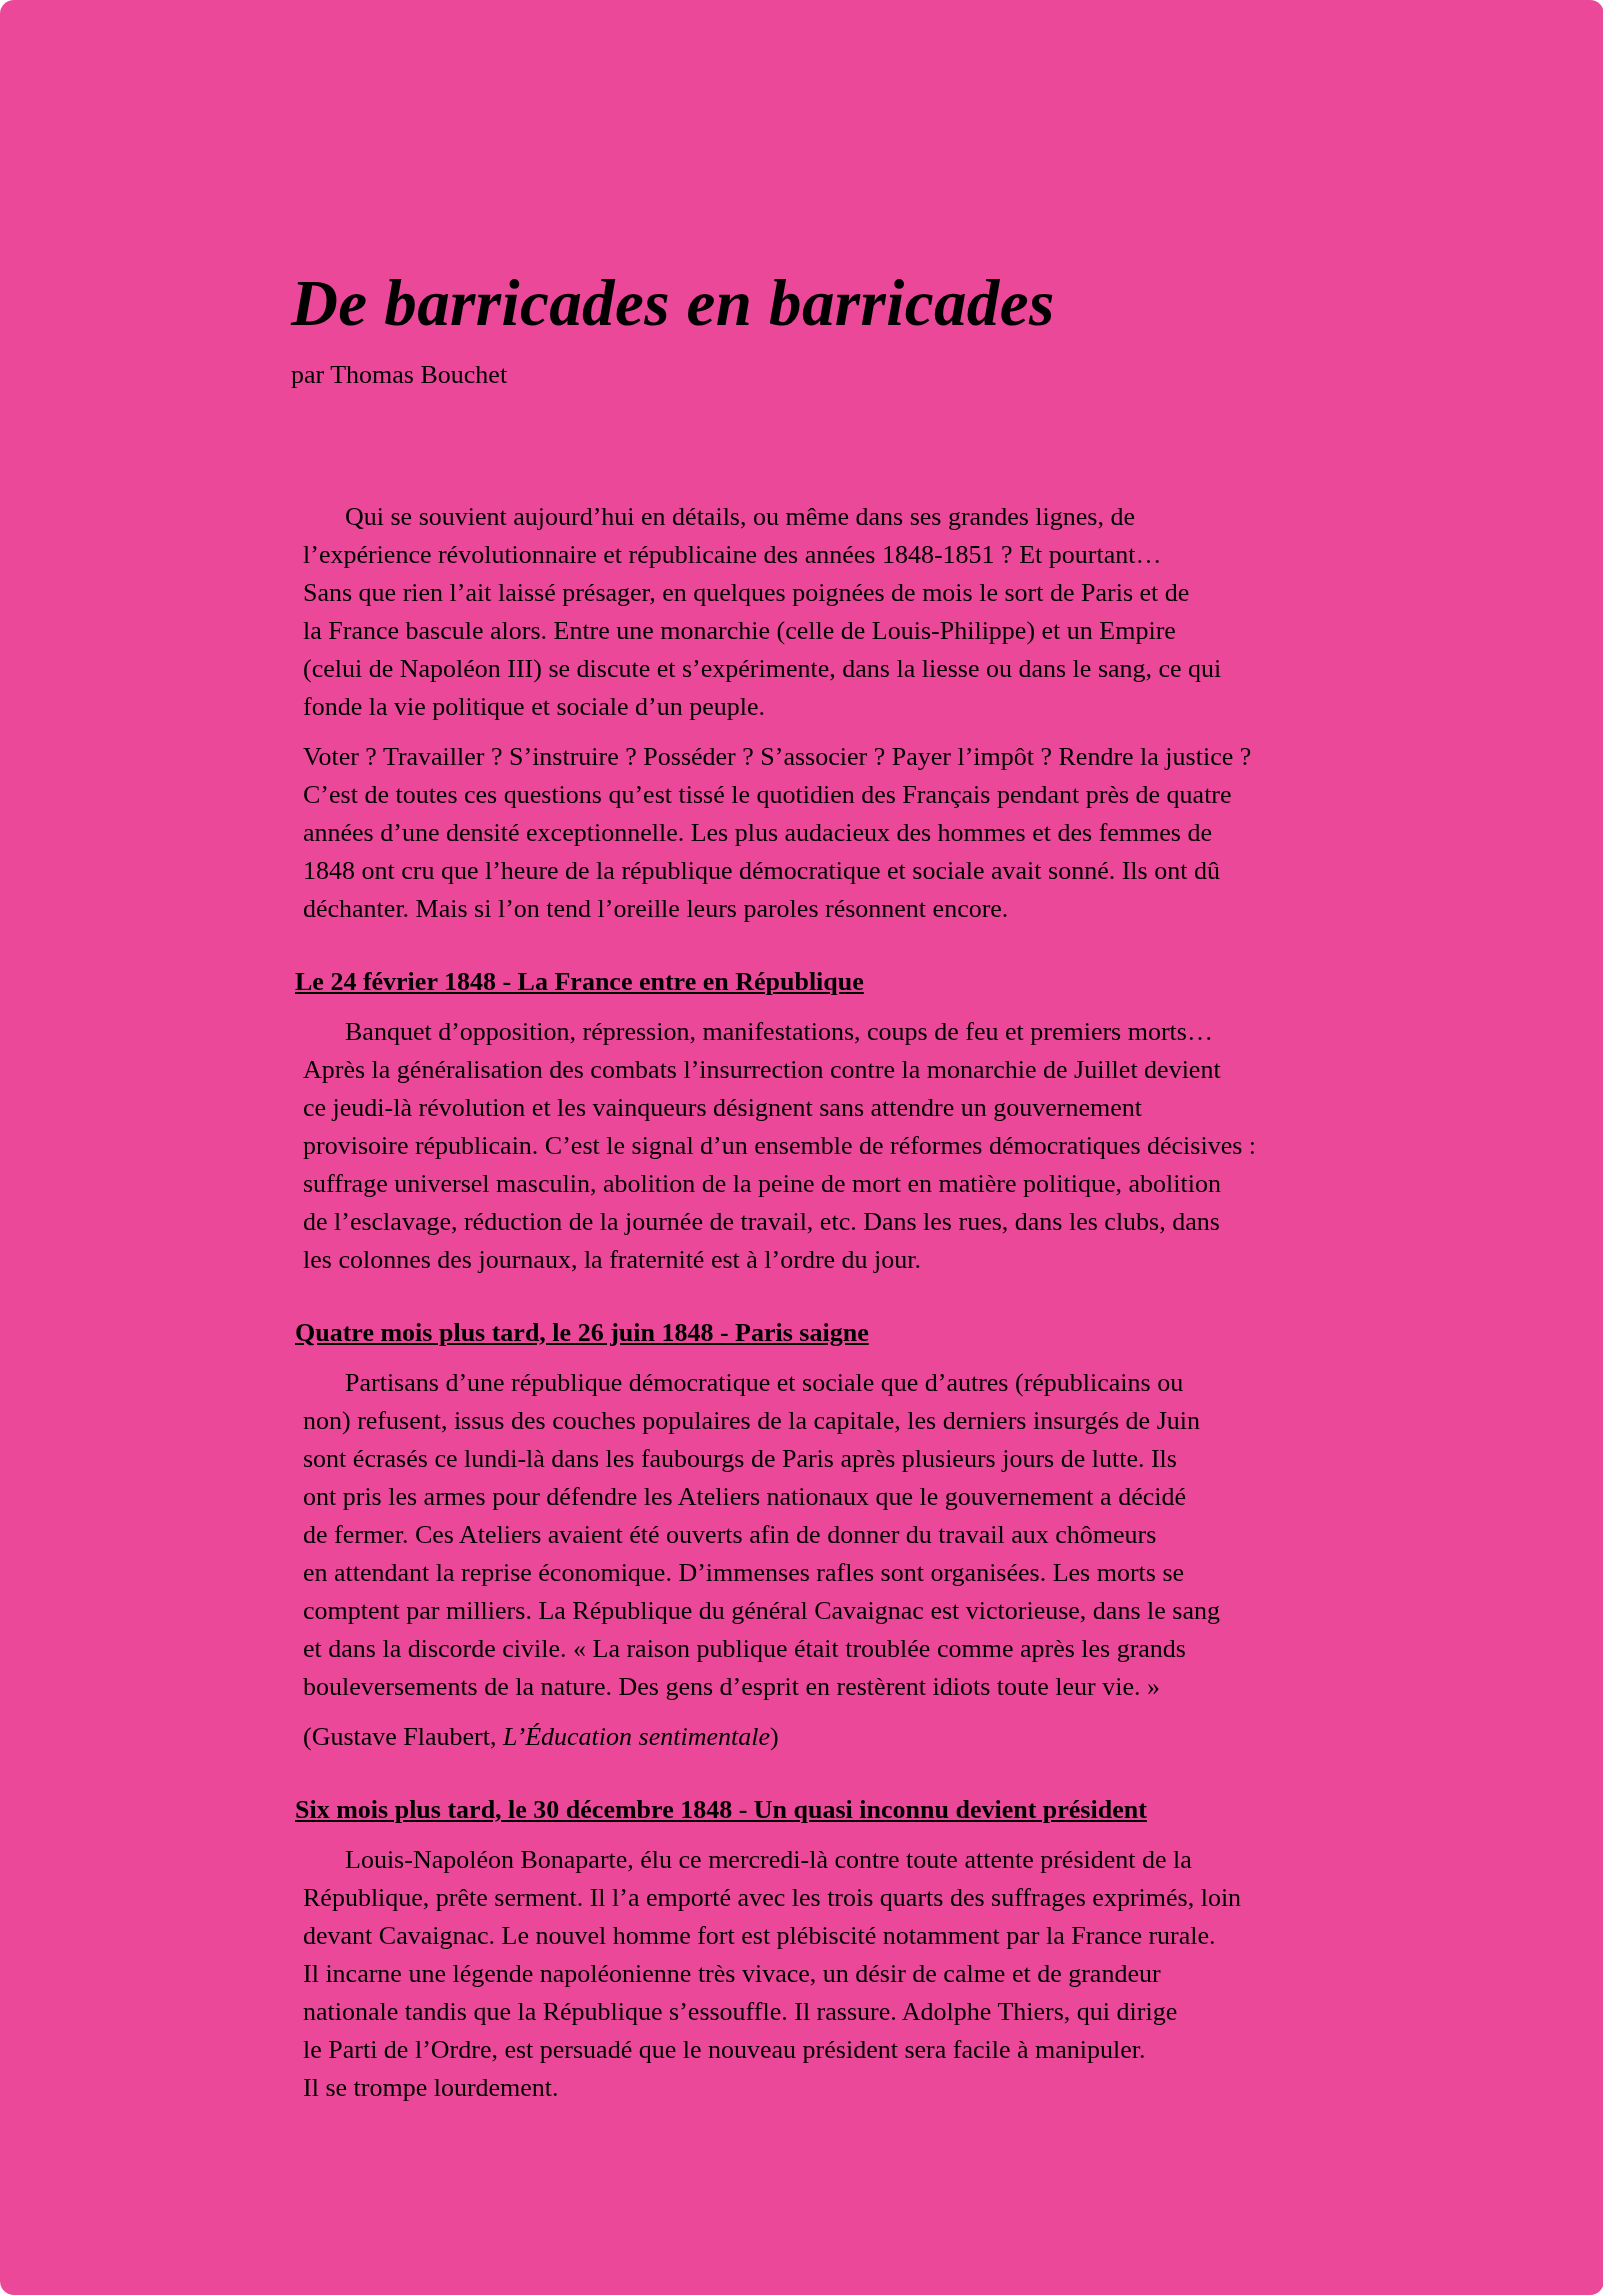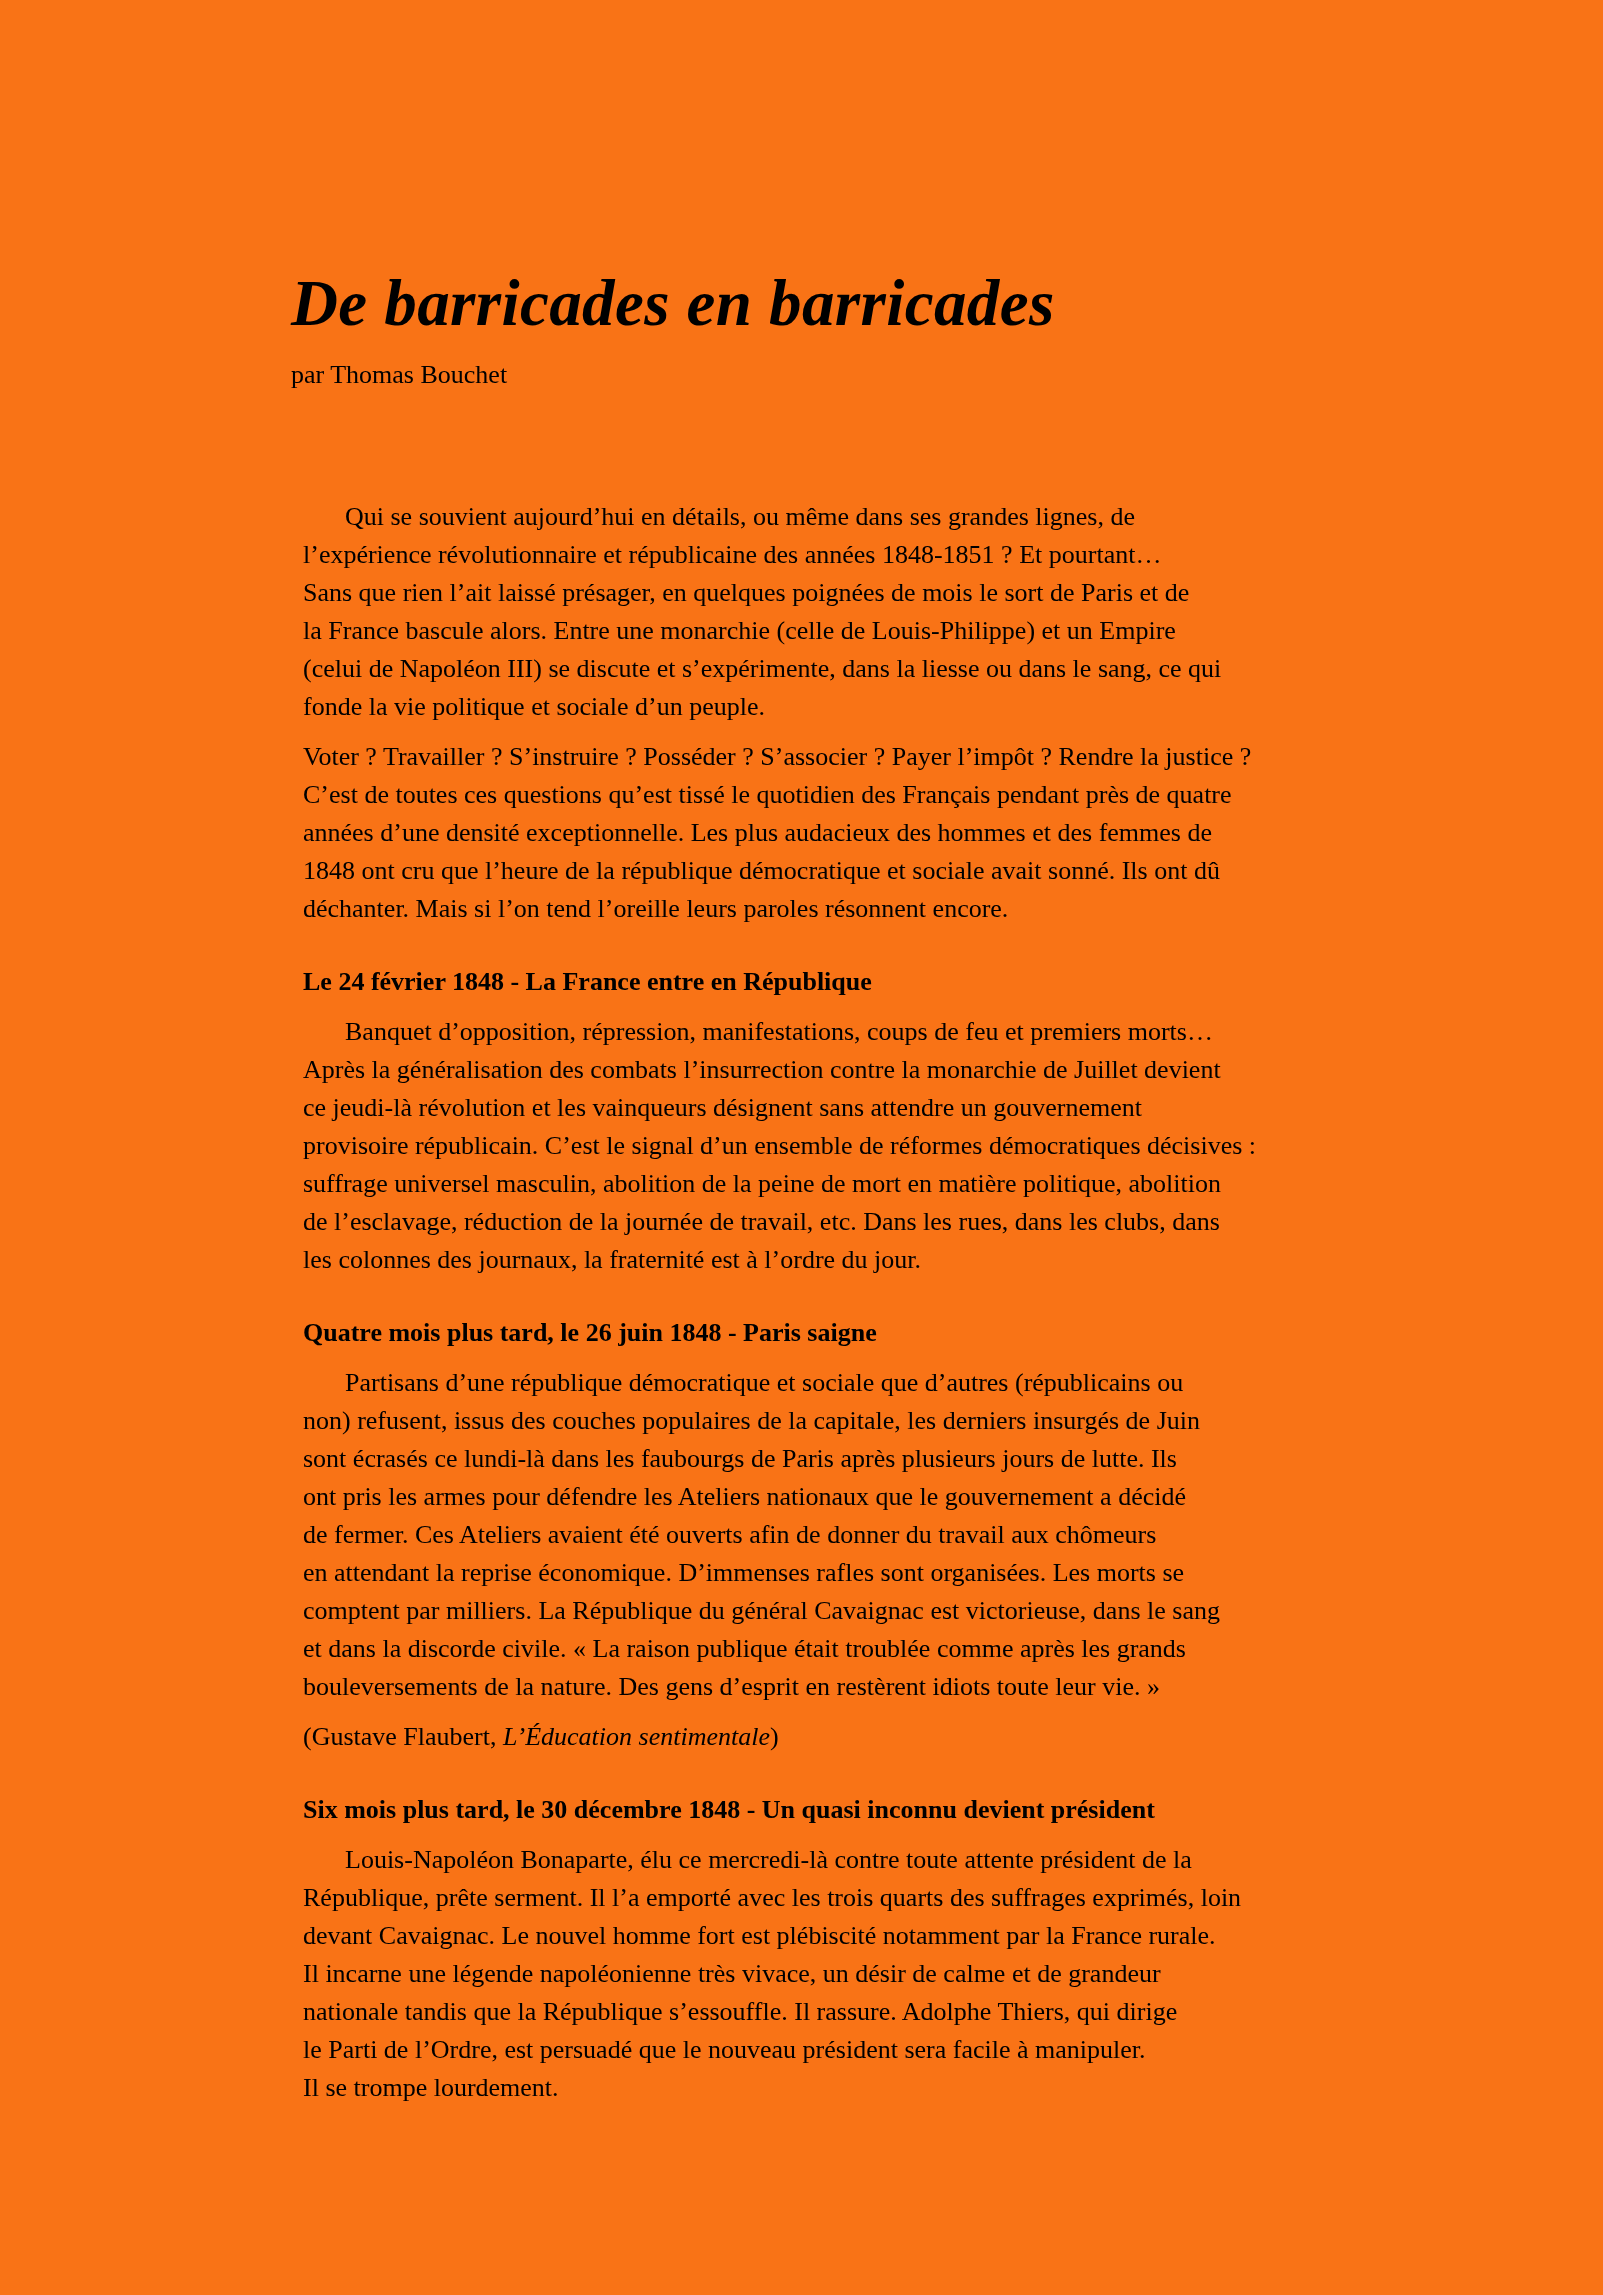--- a/index.html
+++ b/index.html
@@ -4,24 +4,25 @@
 <style>
   html, body {
     margin: 0;
     padding: 0;
     background: #ffffff;
   }
   .page {
     position: relative;
     width: 1604px;
     height: 2295px;
-    background: #f97316;
+    background: #ec4899;
     color: #000000;
     font-family: "Liberation Serif", serif;
     overflow: hidden;
+    border-radius: 14px;
   }
   .content {
     position: absolute;
     left: 291px;
     top: 269px;
     width: 1111px;
   }
   .doc-title {
     margin: 0;
     font-size: 65px;
@@ -42,25 +43,26 @@
     line-height: 38px;
     white-space: pre-line;
   }
   .para.indent {
     text-indent: 42px;
   }
   .body-start {
     margin-top: 107px;
   }
   .sec-heading {
-    margin: 35px 0 0 12px;
+    margin: 35px 0 0 4px;
     font-size: 26px;
     line-height: 38px;
     font-weight: bold;
     white-space: nowrap;
+    text-decoration: underline;
   }
   .cite-title {
     font-style: italic;
   }
 </style>
 </head>
 <body>
 
 <div class="page">
   <div class="content">

